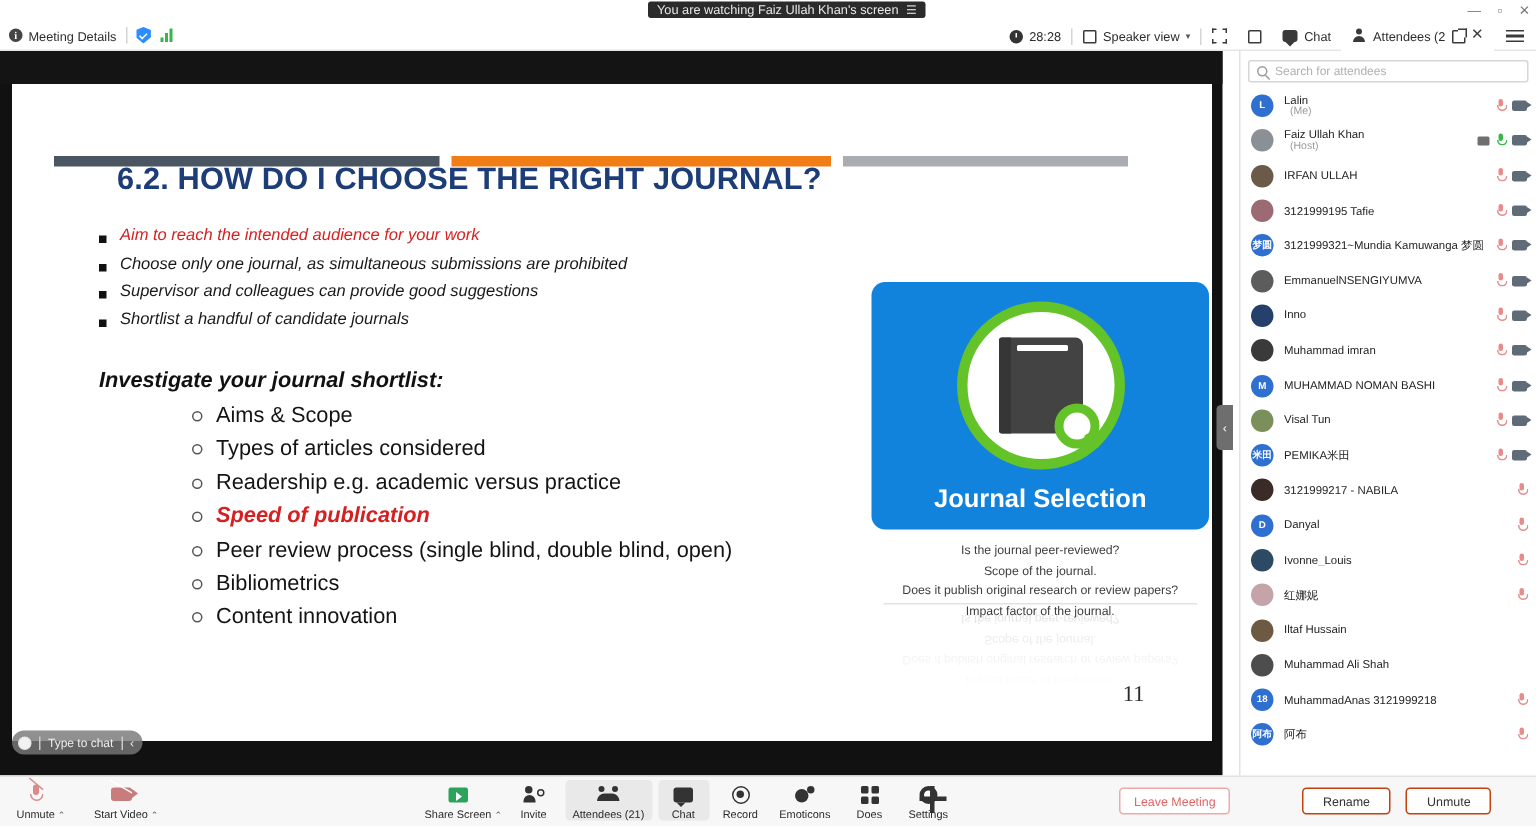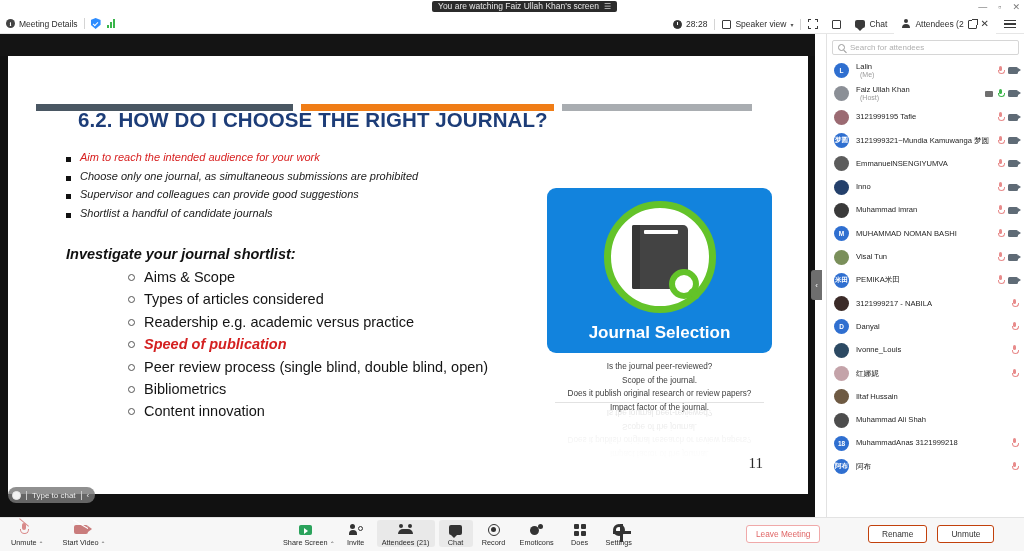--- a/index.html
+++ b/index.html
@@ -116,21 +116,21 @@
     position:absolute; left:58px; top:190px;
     font-size:14.5px; font-weight:bold; font-style:italic; color:#111;
   }
   .sublist { position:absolute; left:120px; top:211px; width:460px; }
   .s-row { display:flex; align-items:flex-start; gap:9px; margin-bottom:1.5px; }
   .s-ring { width:7px; height:7px; border:1.2px solid #555; border-radius:50%; margin-top:7px; flex:none; }
   .s-txt { font-size:14.5px; color:#141414; line-height:1.44; }
   .s-txt.red { color:#d42020; font-weight:bold; font-style:italic; }
 
   
-  .jcard { position:absolute; left:539px; top:132px; width:225px; height:290px; }
+  .jcard { position:absolute; left:573px; top:132px; width:225px; height:290px; }
   .jtile {
     position:absolute; left:0; top:0; width:225px; height:165px;
     background:#1283dd; border-radius:9px;
   }
   .jring {
     position:absolute; left:50%; top:13px; margin-left:-56px;
     width:112px; height:112px; border-radius:50%;
     background:#fff; border:7px solid #63c329;
     display:flex; align-items:center; justify-content:center;
   }
@@ -490,20 +490,32 @@
           </div>
           <div class="att-icons">
             <span class="ic-share"></span>
             <span class="ic-mic on">
               <i></i>
             </span>
             <span class="ic-cam"></span>
           </div>
         </div>
         <div class="att-row">
+          <div class="avatar" style="background: rgb(107, 90, 72);"></div>
+          <div class="att-name-wrap">
+            <div class="att-name">IRFAN ULLAH</div>
+          </div>
+          <div class="att-icons">
+            <span class="ic-mic">
+              <i></i>
+            </span>
+            <span class="ic-cam"></span>
+          </div>
+        </div>
+        <div class="att-row">
           <div class="avatar" style="background: rgb(155, 106, 114);"></div>
           <div class="att-name-wrap">
             <div class="att-name">3121999195 Tafie</div>
           </div>
           <div class="att-icons">
             <span class="ic-mic">
               <i></i>
             </span>
             <span class="ic-cam"></span>
           </div>

